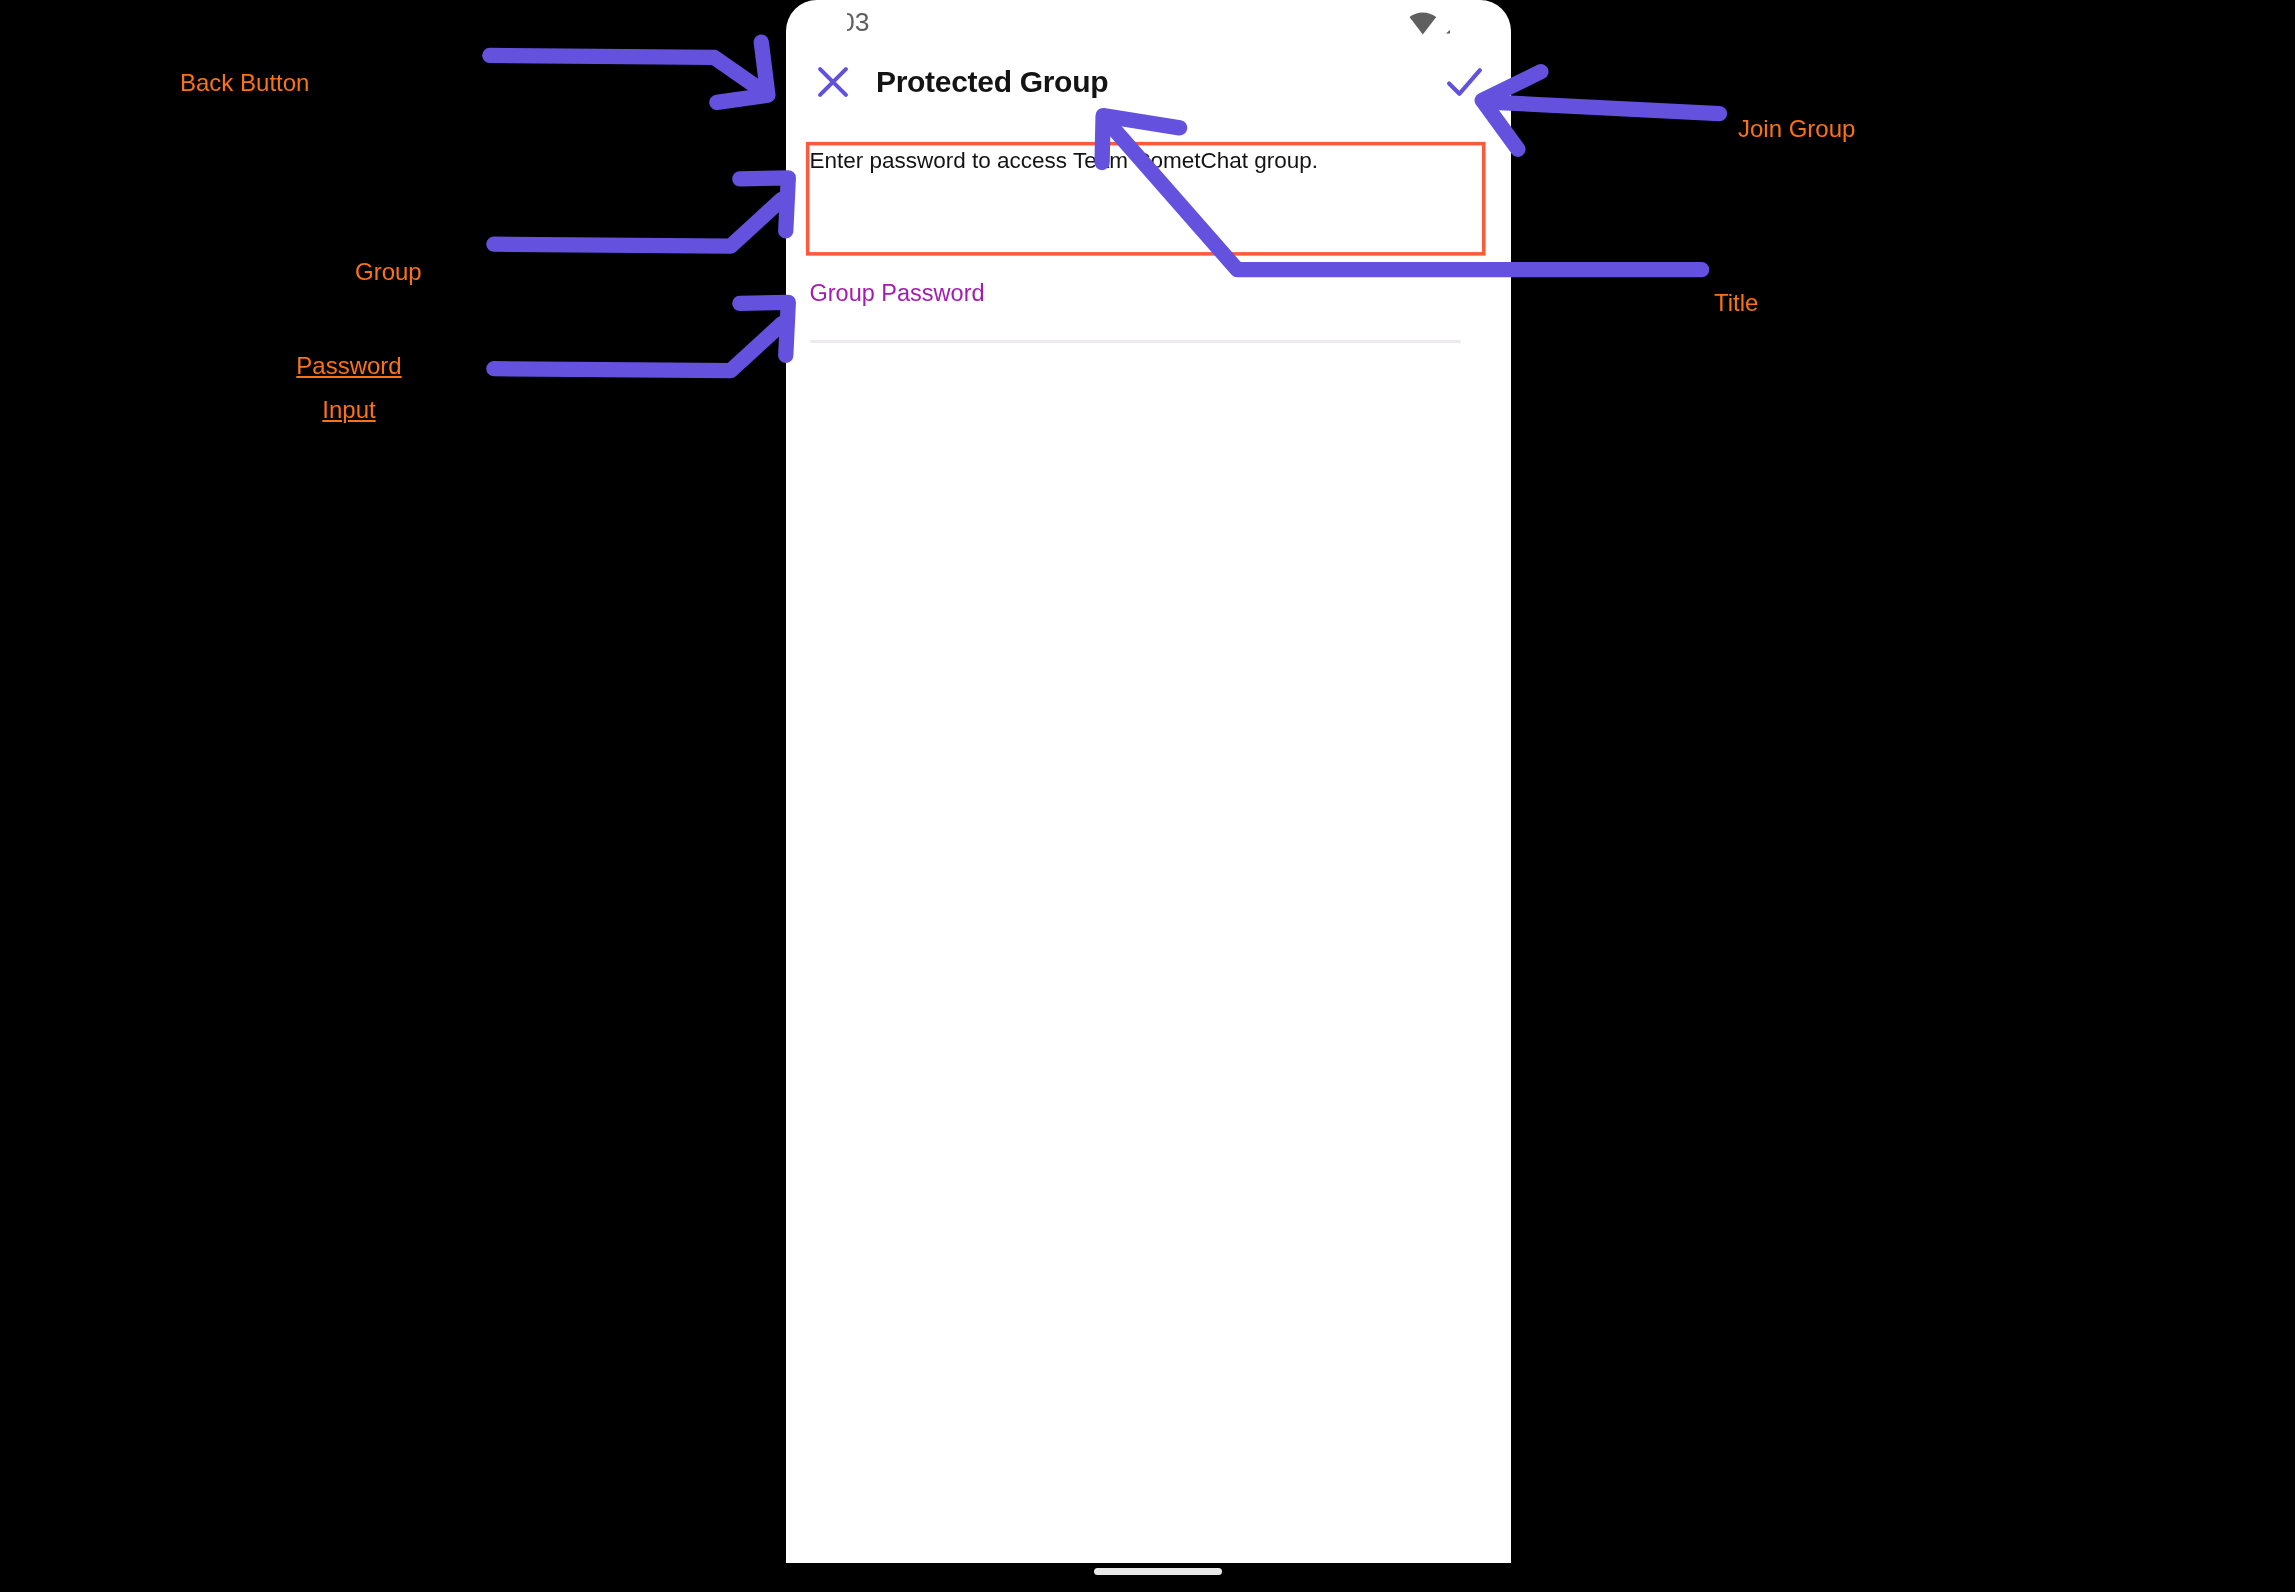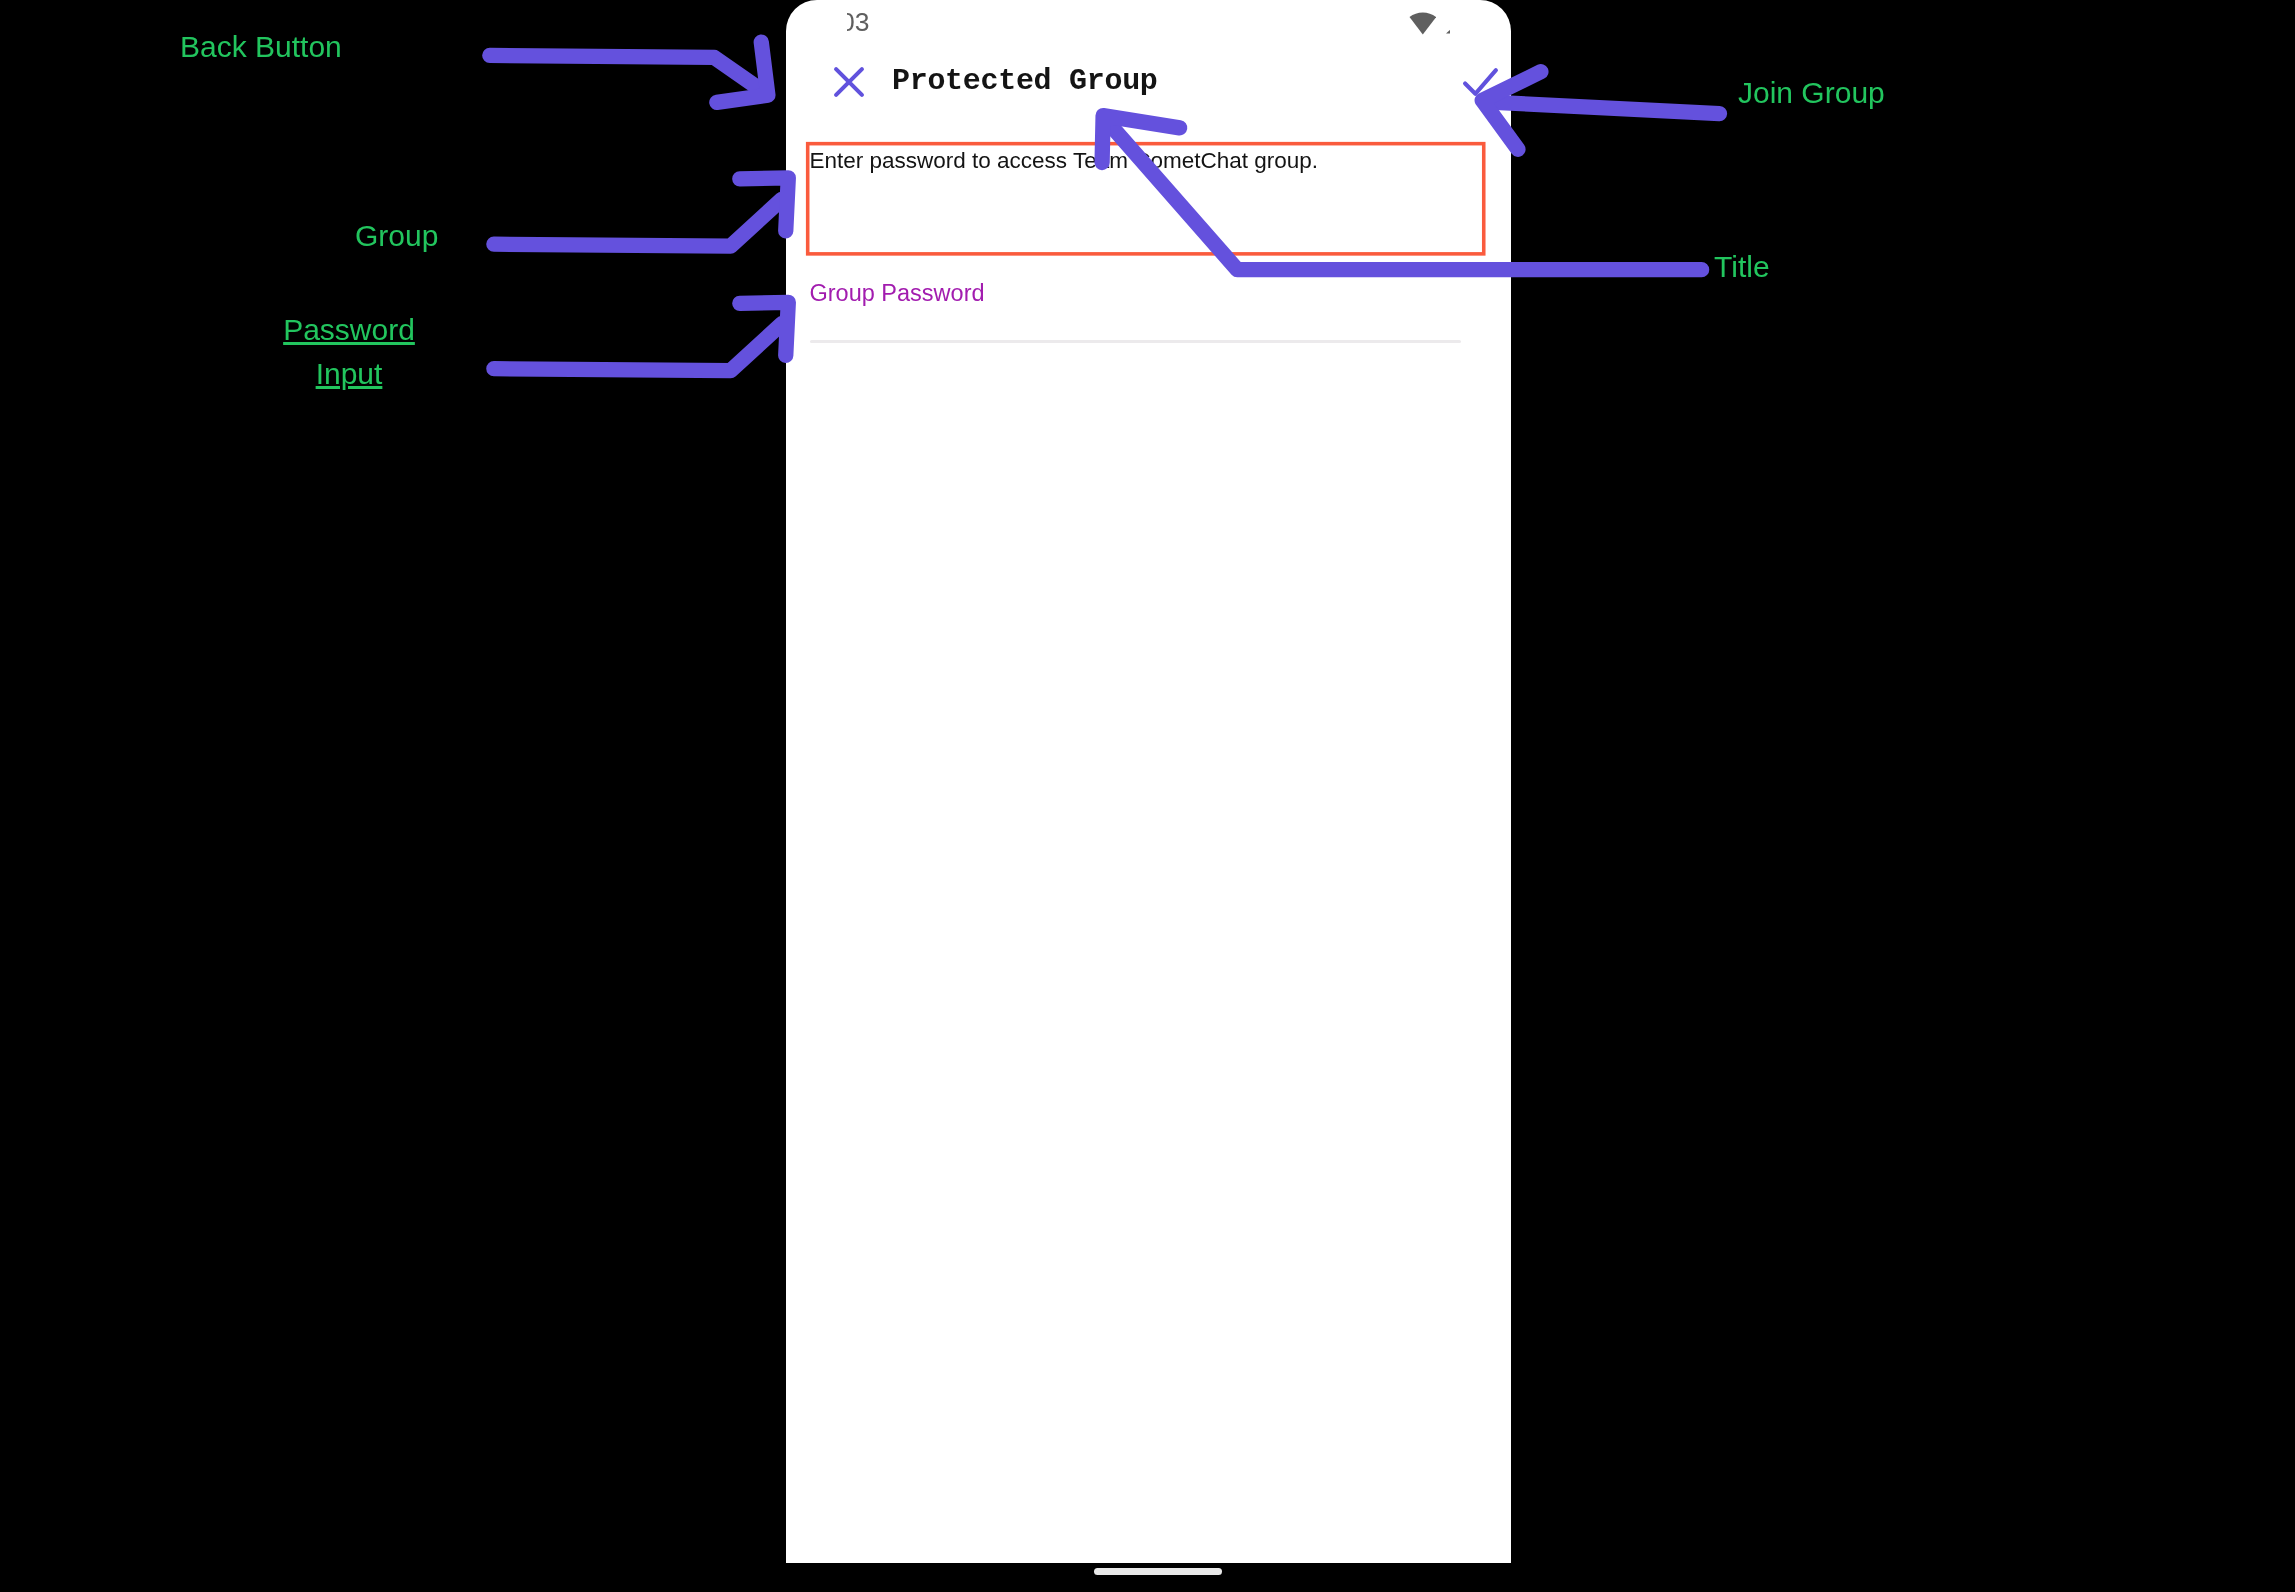--- a/index.html
+++ b/index.html
@@ -73,22 +73,22 @@
     display: flex;
     align-items: center;
     gap: 8.2px;
     height: 29px;
   }
   .sicon { display: block; }
 
   
   #app-bar {
     position: absolute;
-    left: 16px; top: 44px;
-    width: 725px; height: 77px; font-family: Liberation Mono, monospace;
+    left: 0; top: 44px;
+    width: 725px; height: 77px;
   }
   #close-btn {
     position: absolute;
     left: 20.4px; top: 11.2px;
     width: 53px; height: 53px;
     display: flex; align-items: center; justify-content: center;
     cursor: pointer;
   }
   #join-btn {
     position: absolute;
@@ -165,25 +165,26 @@
 
   
   #annotations {
     position: absolute;
     left: 0; top: 0;
     width: 2295px; height: 1593px;
     pointer-events: none;
   }
   .anno-label {
     position: absolute;
-    color: #22c55e;
-    font-size: 30px;
+    color: #f97316;
+    font-size: 24px;
     line-height: 44px;
     font-weight: 400;
     white-space: pre-line;
+    margin-top: 36px;
   }
   #anno-back    { left: 180px;  top: 24.5px;  }
   #anno-label   { left: 355px;  top: 214px; }
   #anno-pwinput { left: 229px;  top: 308px; text-align: center; width: 240px; text-decoration: underline; }
   #anno-join    { left: 1738px; top: 71px; }
   #anno-title   { left: 1714px; top: 245px; }
 </style>
 </head>
 <body>
 

